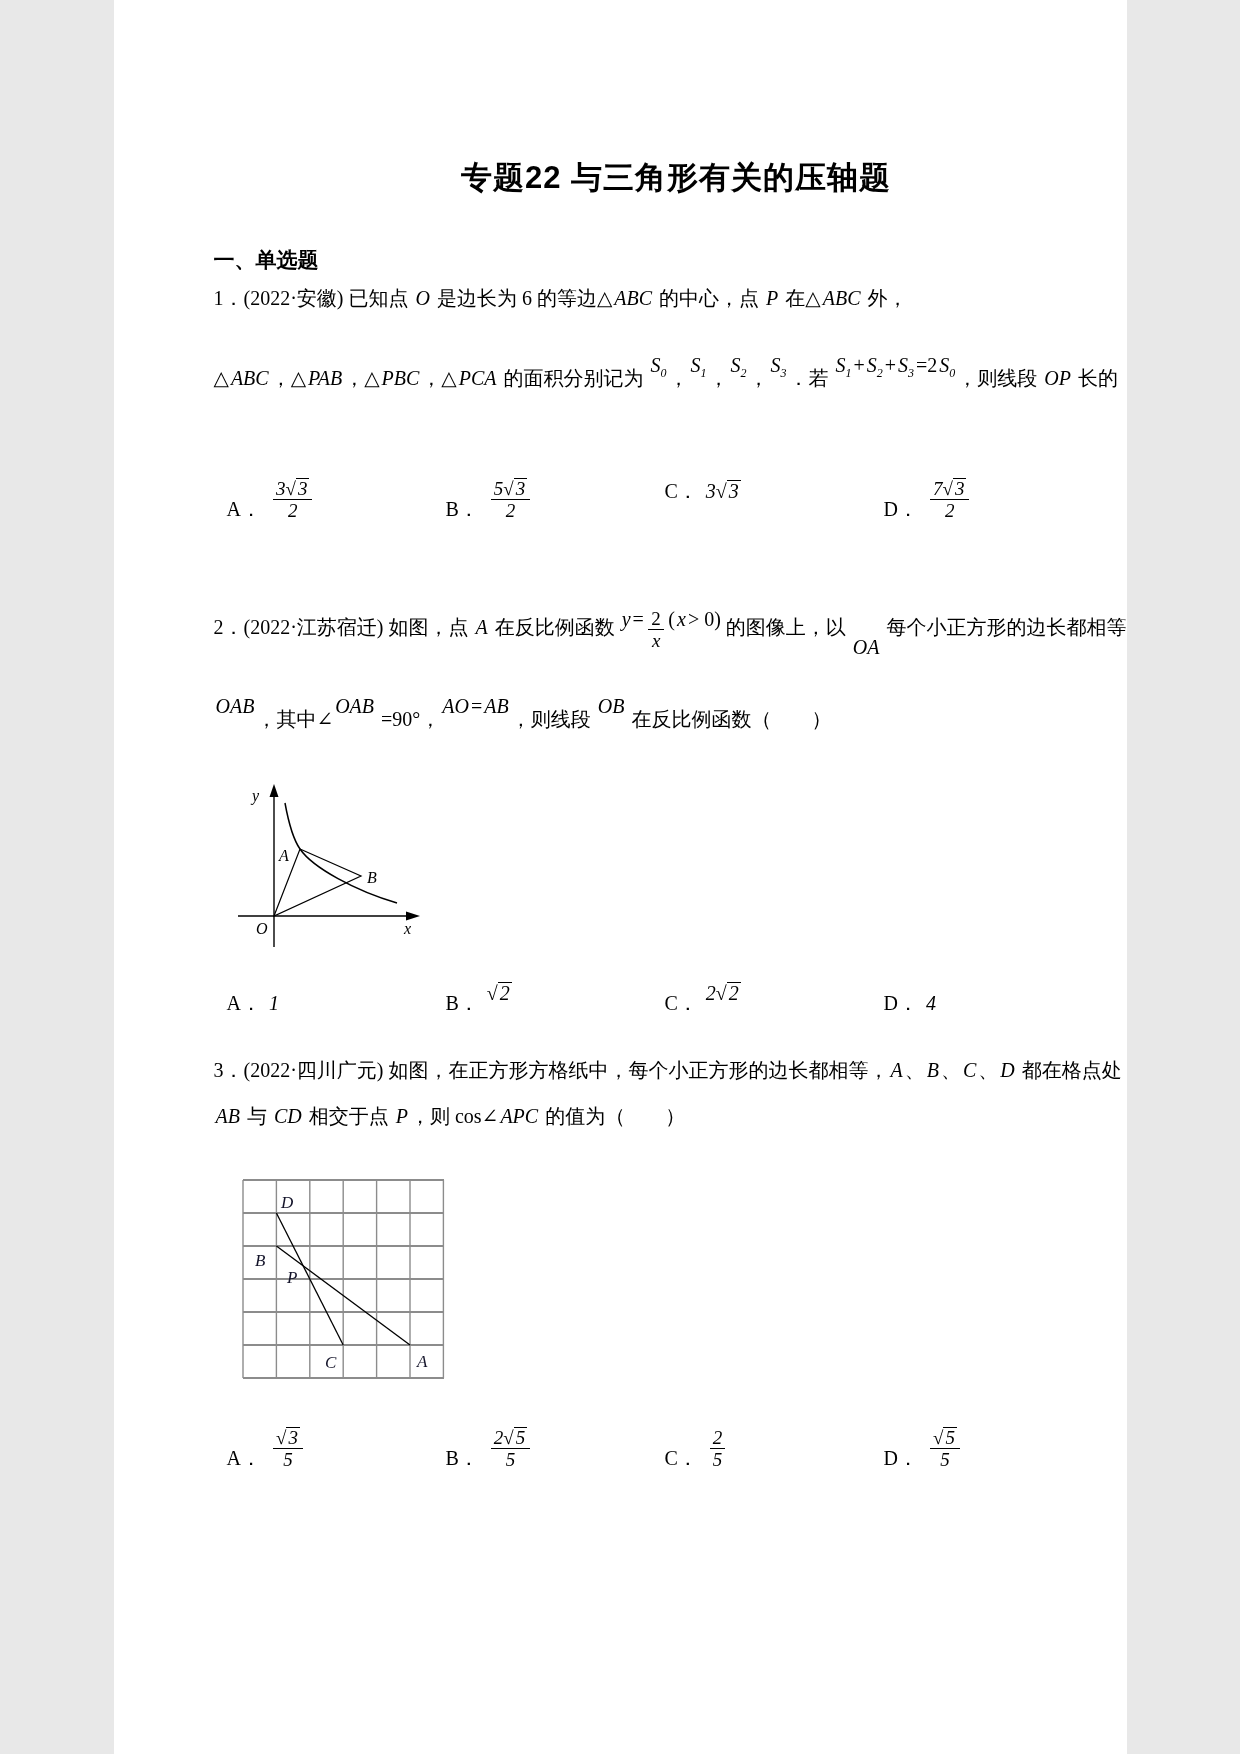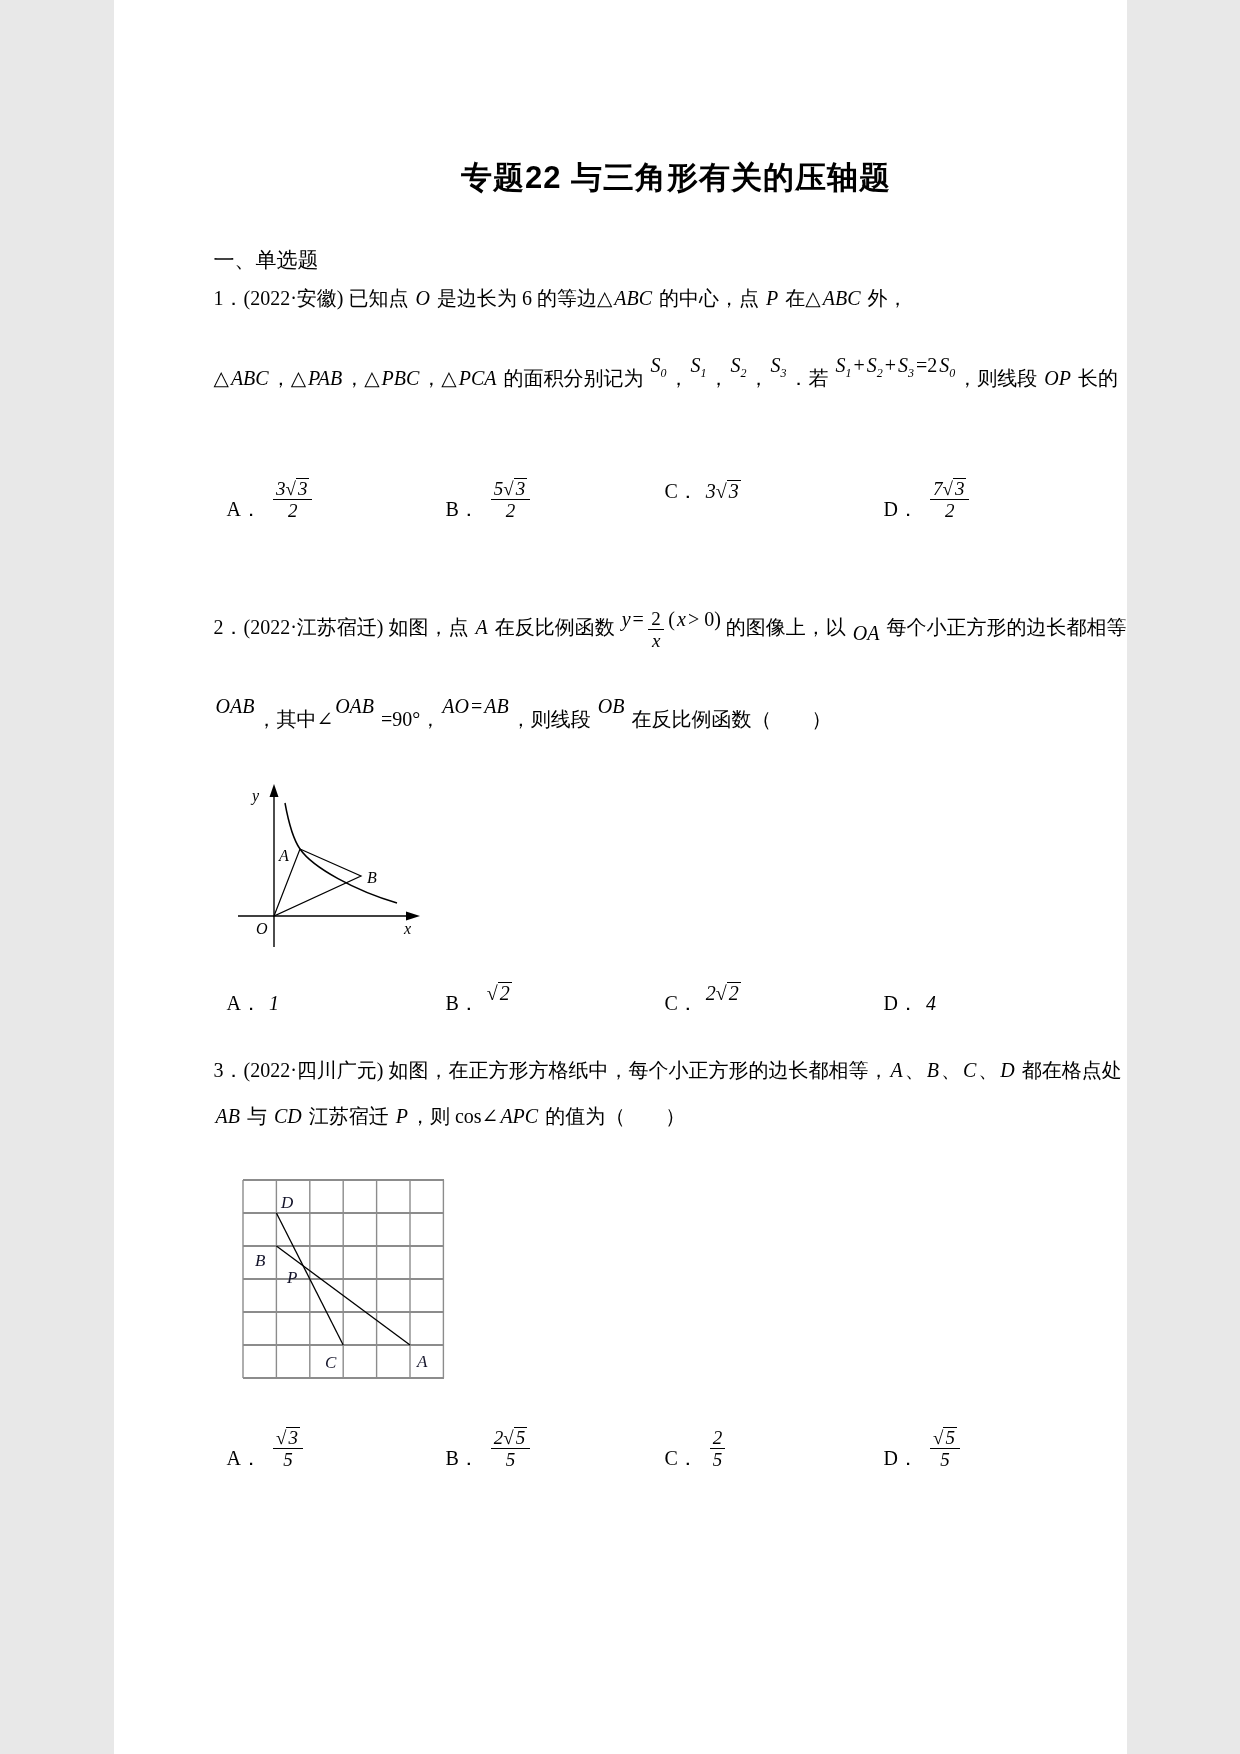--- a/index.html
+++ b/index.html
@@ -20,33 +20,33 @@
   .title{
     position:absolute;left:100px;top:158px;width:925px;
     text-align:center;
     font-family:"Liberation Sans","DejaVu Sans",sans-serif;
     font-weight:bold;font-size:31px;line-height:40px;
     letter-spacing:1px;
   }
   .section-h{
     position:absolute;left:100px;top:246px;width:925px;
     font-family:"Liberation Sans","DejaVu Sans",sans-serif;
-    font-weight:normal;font-size:21px;line-height:28px;
+    font-weight:bold;font-size:21px;line-height:28px;
   }
   .footer-p{
     position:absolute;left:100px;top:1561px;width:925px;
     text-align:center;font-size:17px;line-height:24px;
   }
   .it{font-style:italic;margin:0 2px;}
   .cn{}
   sub.sb{font-size:12px;font-style:italic;line-height:0;}
   .lf1{position:relative;top:-13px;display:inline-block;}
   .lf2{position:relative;top:-8px;display:inline-block;}
   .lf3{position:relative;top:-10px;display:inline-block;}
-  .dn1{position:relative;top:6px;display:inline-block;margin-top:12px;}
+  .dn1{position:relative;top:20px;display:inline-block;margin-top:12px;}
   .frac{
     display:inline-flex;flex-direction:column;align-items:center;
     vertical-align:middle;margin:0 4px;line-height:1.12;
     font-size:19px;text-align:center;
   }
   .frac .num{border-bottom:1.3px solid #000;padding:0 3px;}
   .frac .den{padding:0 2px;}
   .frac .den.it{font-style:italic;}
   .sqr{white-space:nowrap;}
   .rad{display:inline-block;border-top:1.2px solid #000;padding:0 2px;line-height:1.05;}
@@ -145,21 +145,21 @@
       </span>
   </div>
   <div class="opt" style="left:770px;top:990px">
     <span class="olabel">D．</span>
     <span class="oval">
         <span class="cn">4</span>
       </span>
   </div>
 
   <div class="p" style="top:1055px"><span class="cn">3．(2022·四川广元) 如图，在正方形方格纸中，每个小正方形的边长都相等，</span><span class="it">A</span><span class="cn">、</span><span class="it">B</span><span class="cn">、</span><span class="it">C</span><span class="cn">、</span><span class="it">D</span><span class="cn"> 都在格点处，</span></div>
-  <div class="p" style="top:1101px"><span class="it">AB</span><span class="cn"> 与 </span><span class="it">CD</span><span class="cn"> 江苏宿迁 </span><span class="it">P</span><span class="cn">，则 cos∠</span><span class="it">APC</span><span class="cn"> 的值为（　　）</span></div>
+  <div class="p" style="top:1101px"><span class="it">AB</span><span class="cn"> 与 </span><span class="it">CD</span><span class="cn"> 相交于点 </span><span class="it">P</span><span class="cn">，则 cos∠</span><span class="it">APC</span><span class="cn"> 的值为（　　）</span></div>
 
   <svg style="position:absolute;left:128px;top:1179px" width="203" height="200" viewBox="0 0 203 200">
     <g stroke="#8c8c8c" stroke-width="1.4">
       <line x1="1" y1="1" x2="1" y2="199"></line>
       <line x1="34.4" y1="1" x2="34.4" y2="199"></line>
       <line x1="67.8" y1="1" x2="67.8" y2="199"></line>
       <line x1="101.2" y1="1" x2="101.2" y2="199"></line>
       <line x1="134.6" y1="1" x2="134.6" y2="199"></line>
       <line x1="168" y1="1" x2="168" y2="199"></line>
       <line x1="201.4" y1="1" x2="201.4" y2="199"></line>

